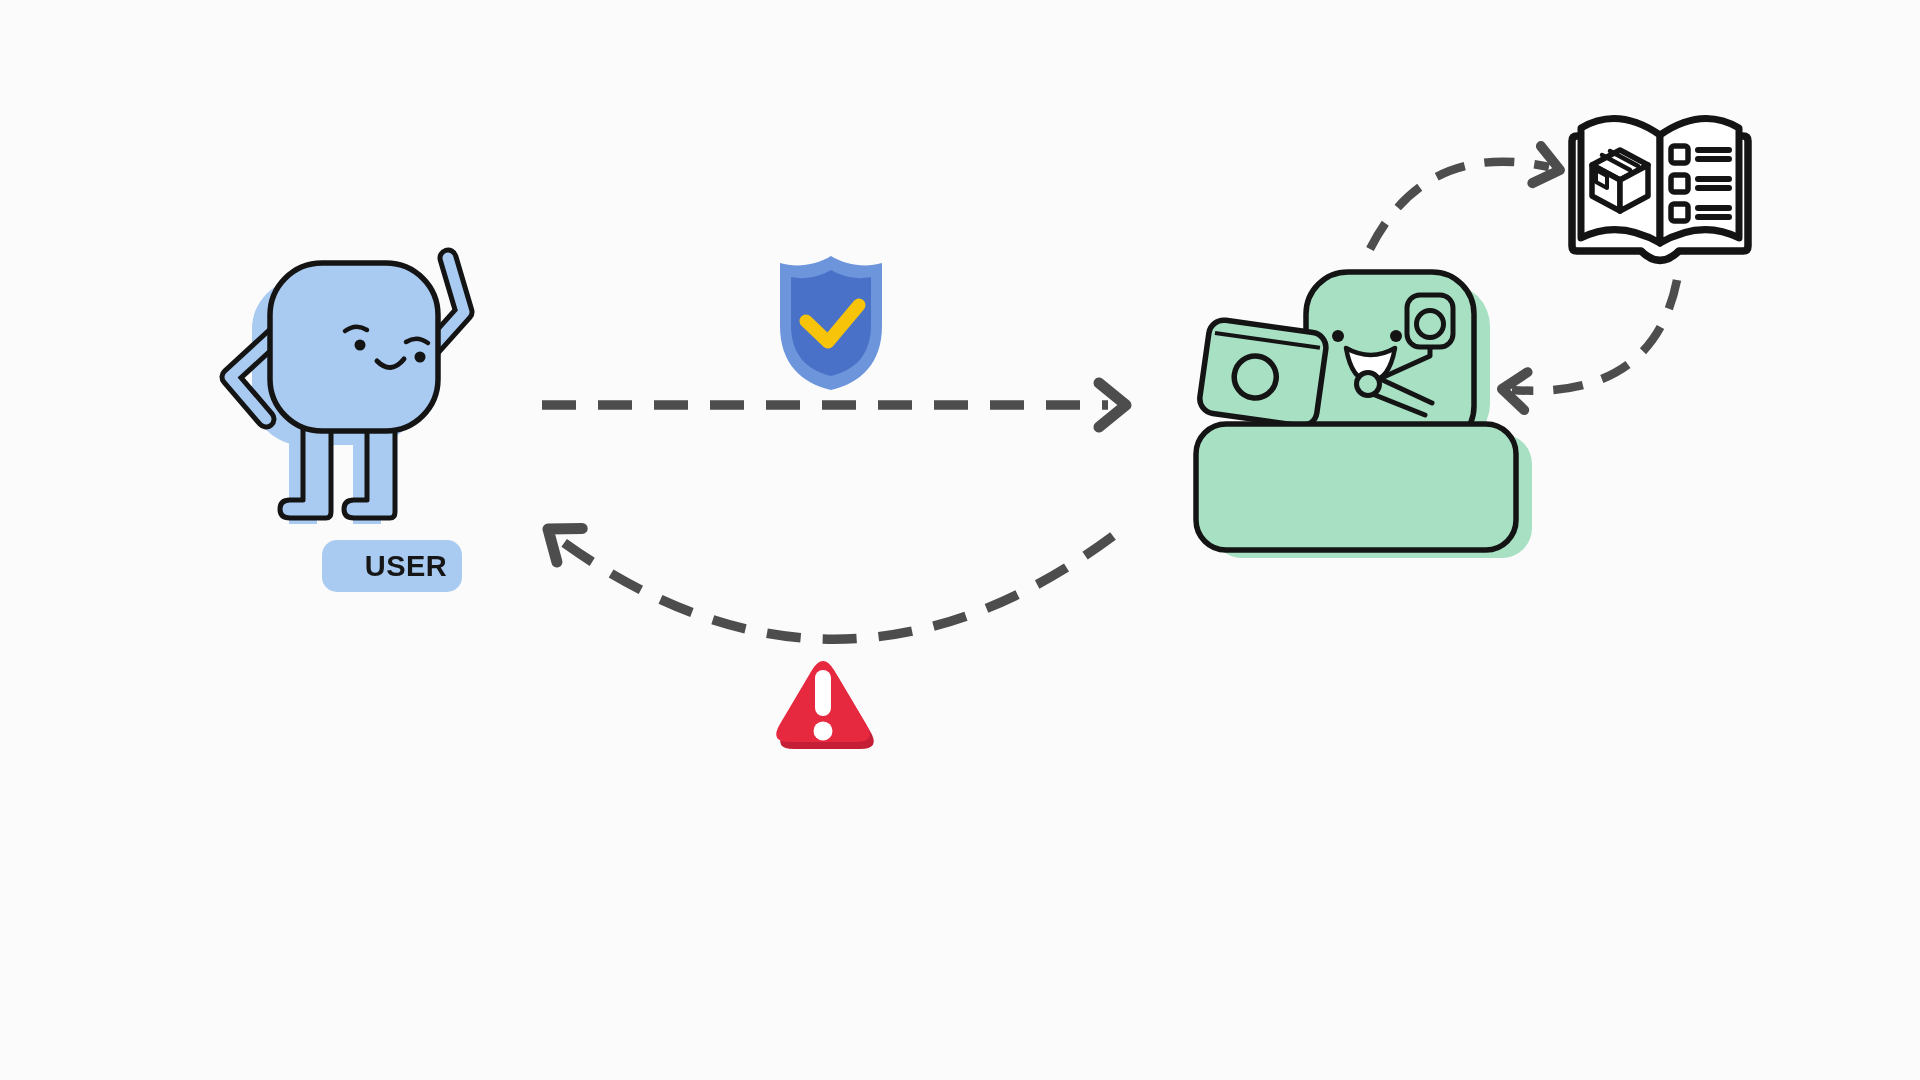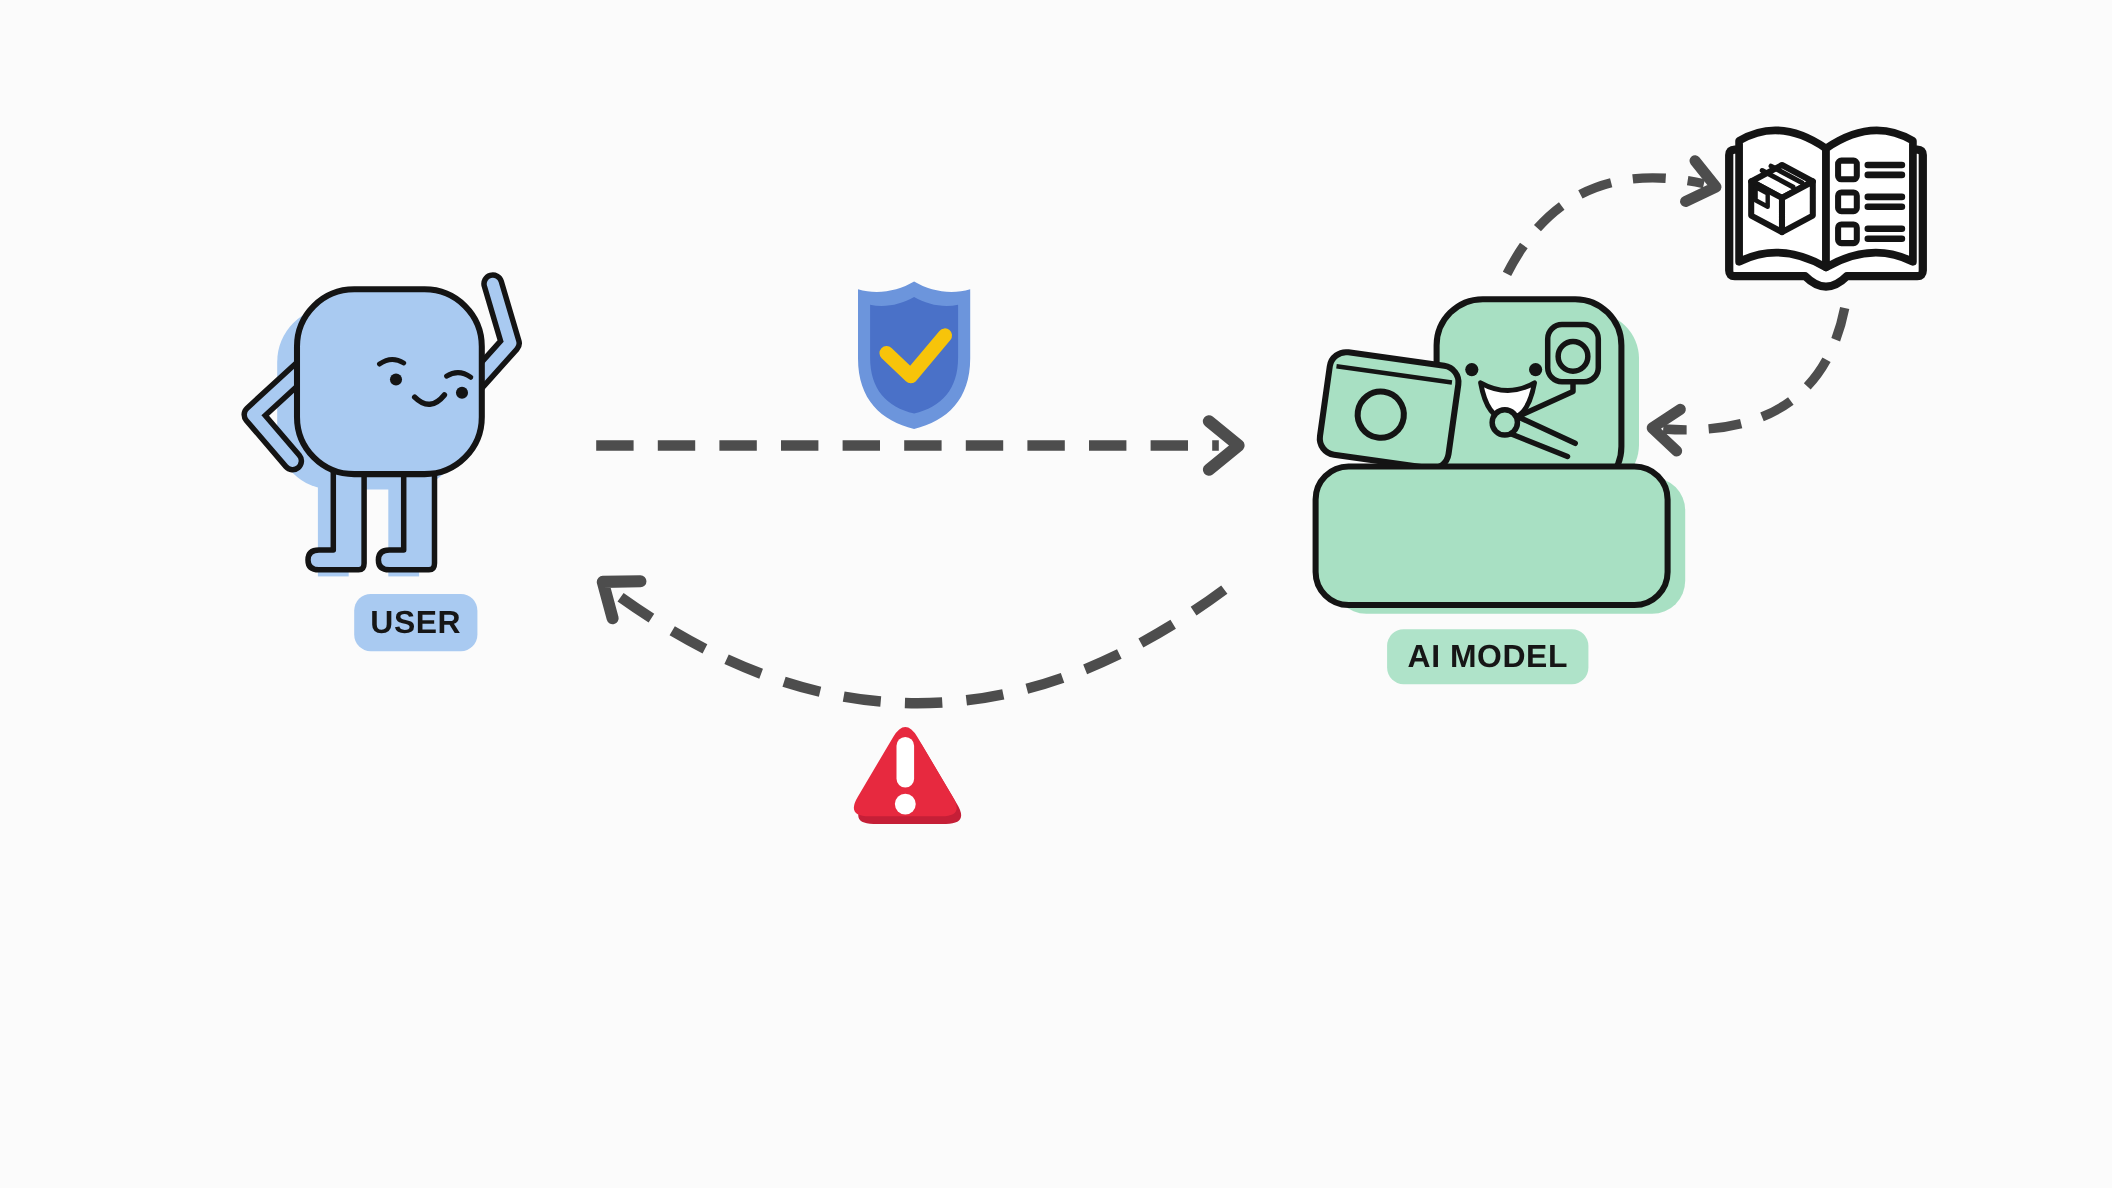--- a/index.html
+++ b/index.html
@@ -39,20 +39,21 @@
     display:flex;align-items:center;justify-content:center;
     font-weight:700;
     color:#161616;
     letter-spacing:.5px;
     border-radius:15px;
   }
   .user-badge{
     left:322px;top:540px;width:112px;height:52px;
     background:var(--user-badge);
     font-size:29px;
+    padding-left:28px;
   }
   .ai-badge{
     left:1261px;top:572px;width:183px;height:50px;
     background:var(--ai-badge);
     font-size:29px;
   }
 </style>
 </head>
 <body>
 
@@ -170,15 +171,14 @@
         <path d="M1698,150 L1729,150 M1698,159 L1729,159" class="book-line" stroke-width="6" stroke-linecap="round"></path>
         <rect class="book-stroke" stroke-width="5.5" x="1671" y="175" width="17" height="17" rx="3"></rect>
         <path d="M1698,179 L1729,179 M1698,188 L1729,188" class="book-line" stroke-width="6" stroke-linecap="round"></path>
         <rect class="book-stroke" stroke-width="5.5" x="1671" y="204" width="17" height="17" rx="3"></rect>
         <path d="M1698,208 L1729,208 M1698,217 L1729,217" class="book-line" stroke-width="6" stroke-linecap="round"></path>
       </g>
     </g>
   </svg>
 
   <div class="badge user-badge">USER</div>
-  <div class="badge ai-badge">AI MODEL</div>
 
 </div>
 
 </body></html>

